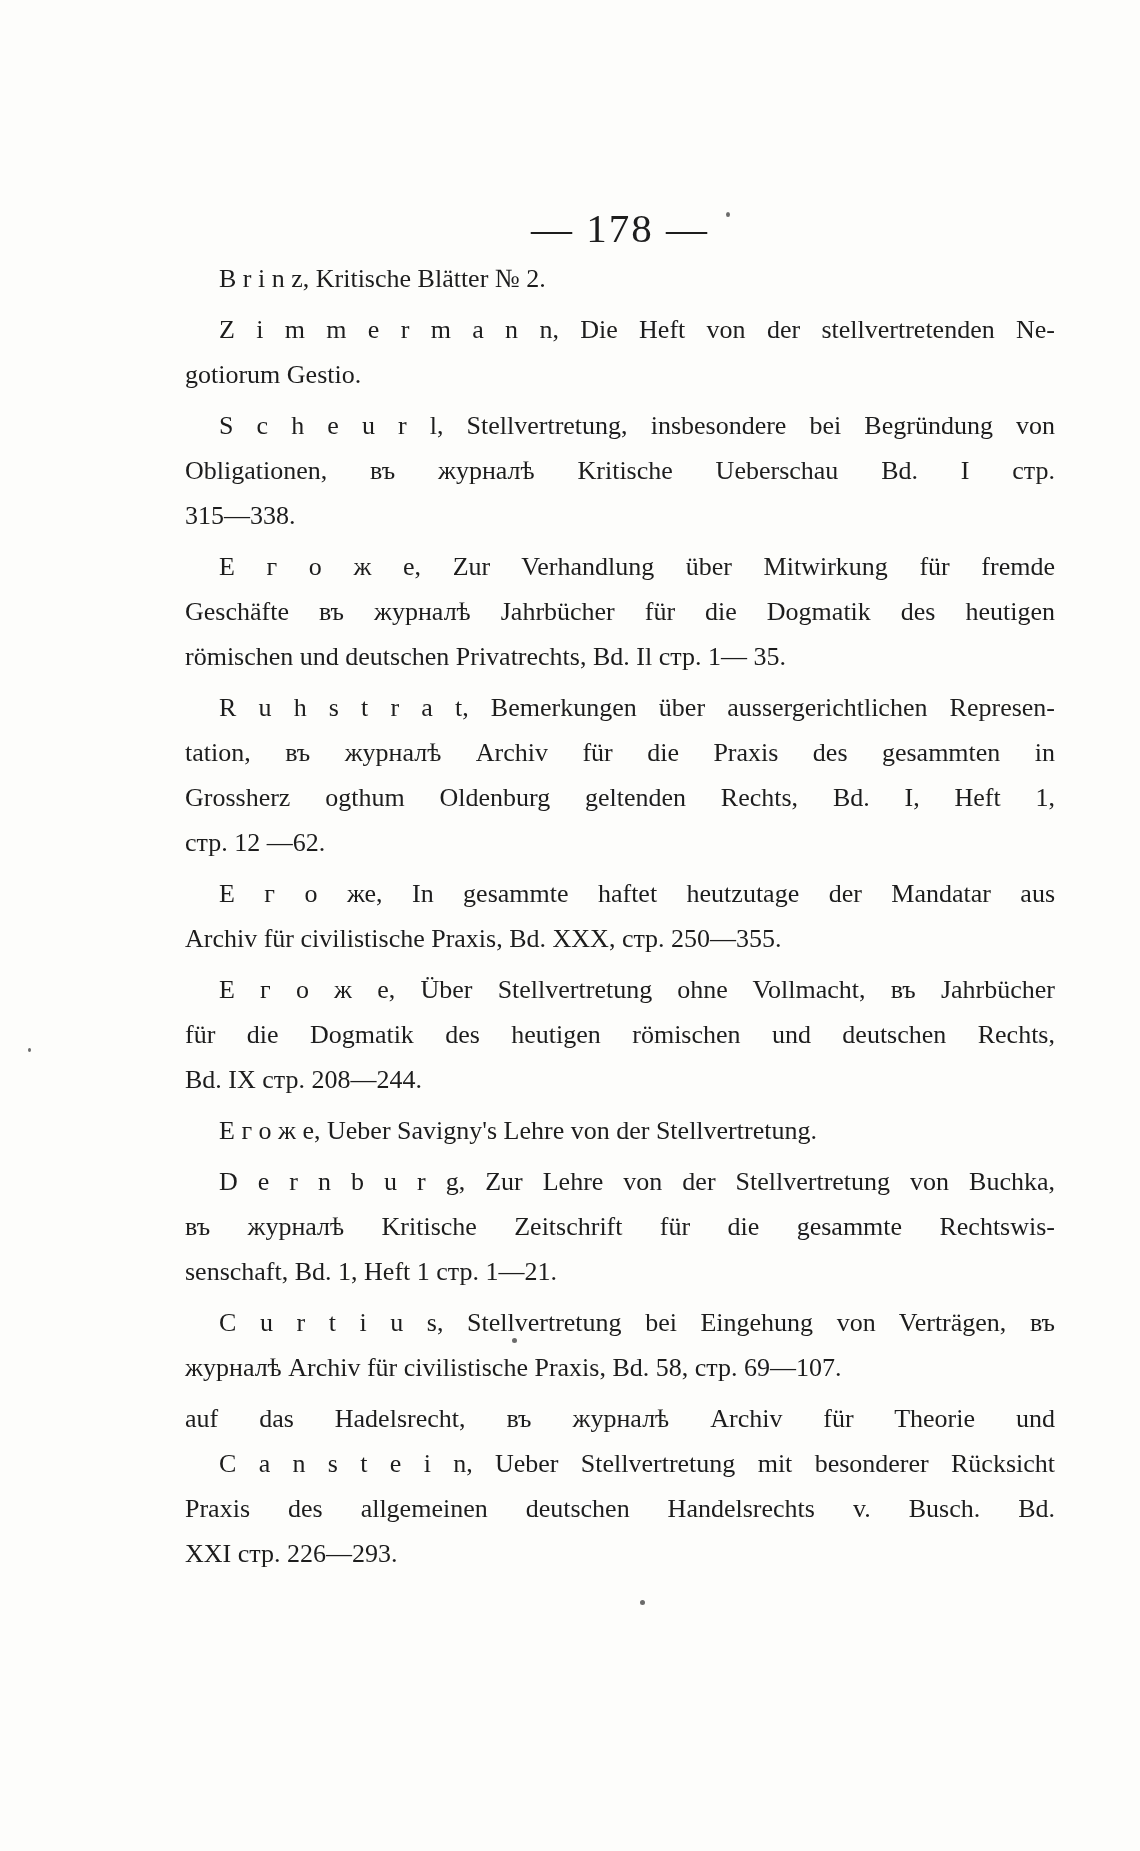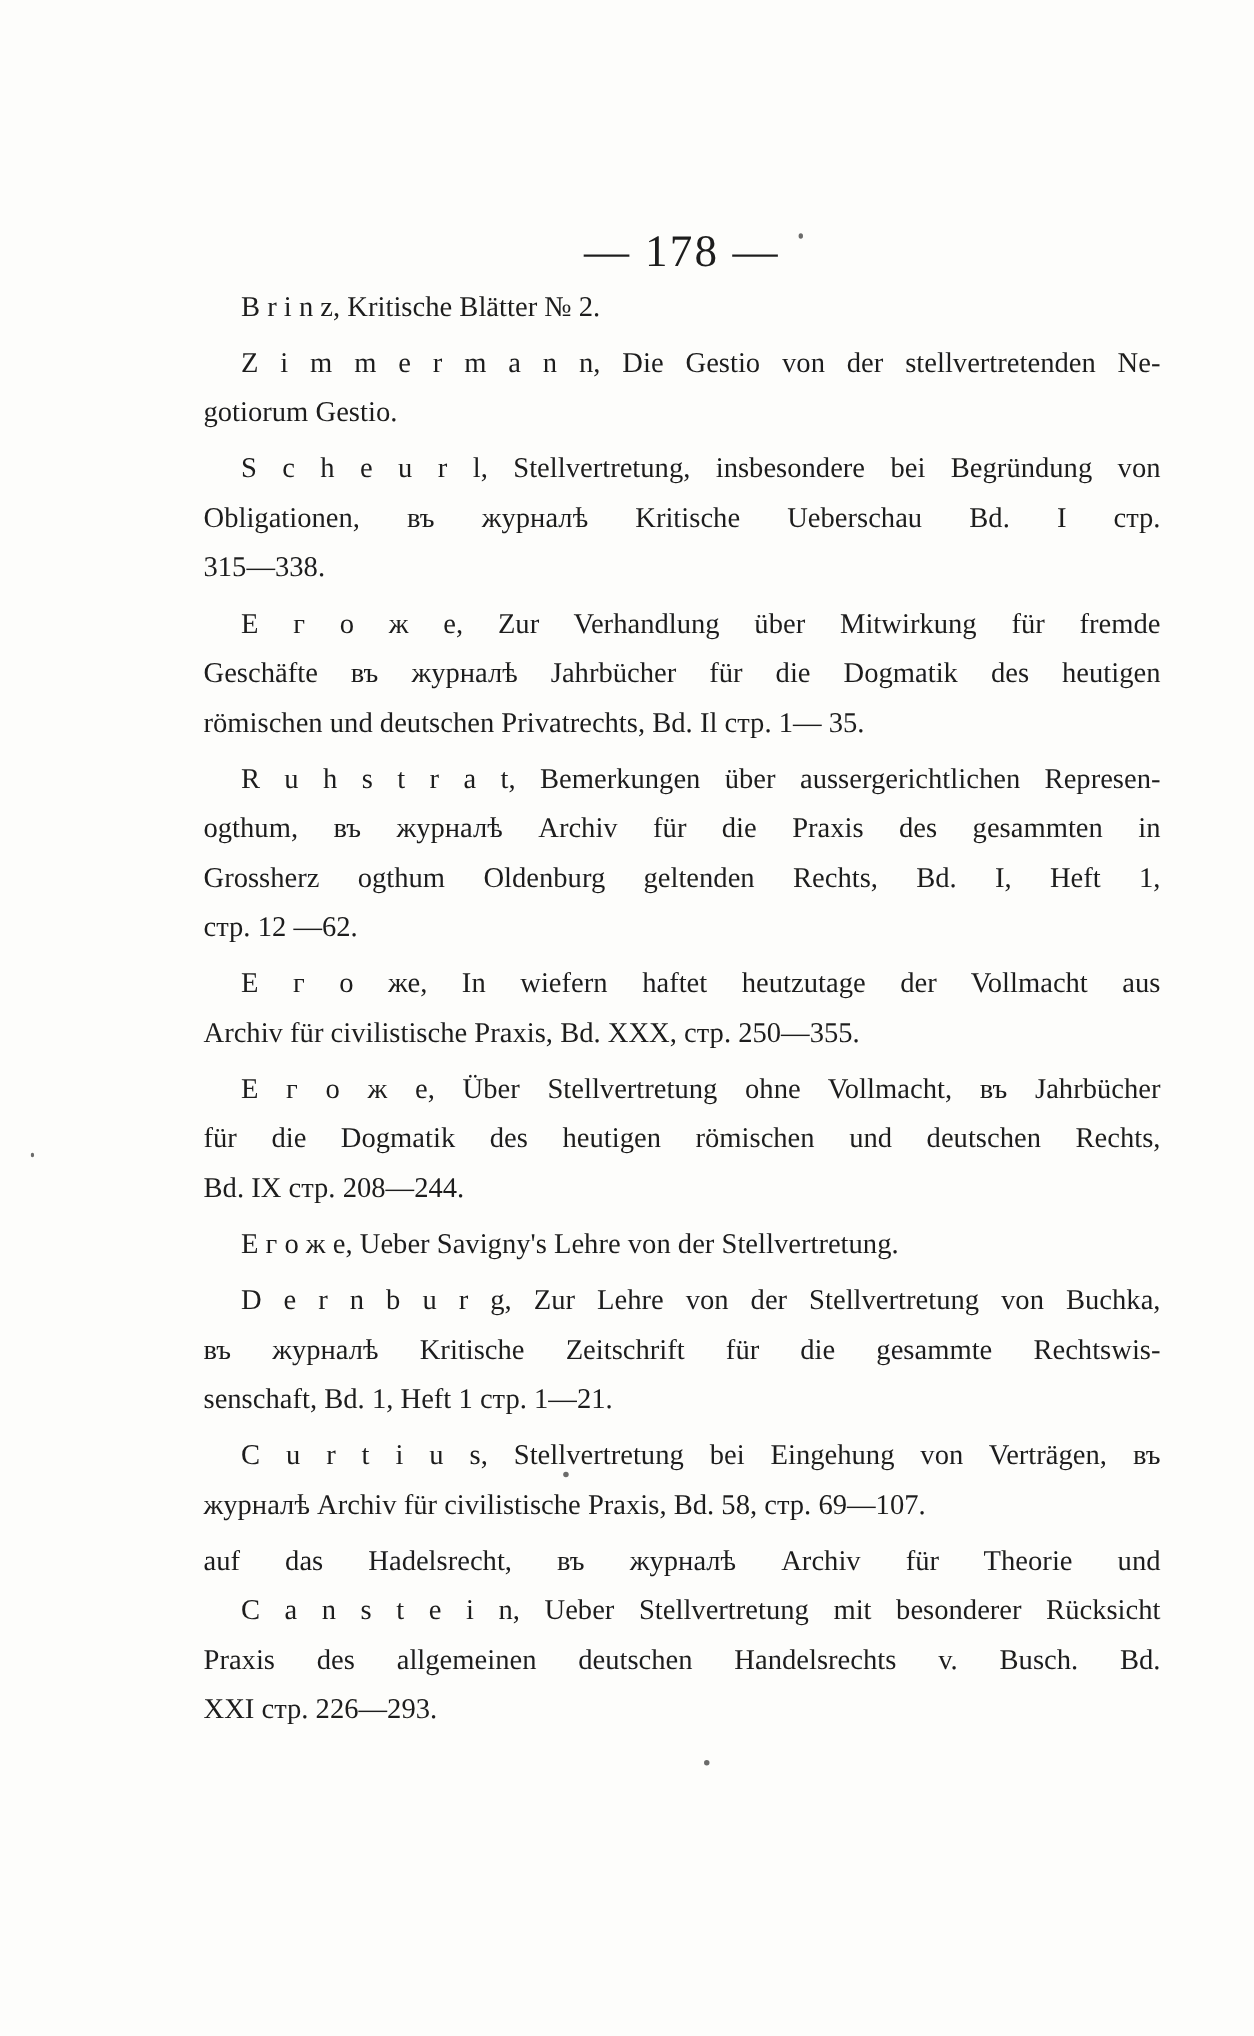--- a/index.html
+++ b/index.html
@@ -67,41 +67,41 @@
 </head>
 <body>
 
 <div class="page-number">— 178 —</div>
 
 <div class="content" id="content">
     <div class="paragraph">
       <div class="line indent">B r i n z,  Kritische  Blätter  № 2.</div>
     </div>
     <div class="paragraph">
-      <div class="line indent just">Z i m m e r m a n n, Die Gestio von der stellvertretenden Ne-</div>
+      <div class="line indent just">Z i m m e r m a n n, Die Heft von der stellvertretenden Ne-</div>
       <div class="line">gotiorum Gestio.</div>
     </div>
     <div class="paragraph">
       <div class="line indent just">S c h e u r l, Stellvertretung, insbesondere bei Begründung von</div>
       <div class="line just">Obligationen, въ журналѣ Kritische Ueberschau Bd. I стр.</div>
       <div class="line">315—338.</div>
     </div>
     <div class="paragraph">
       <div class="line indent just">Е г о  ж е, Zur Verhandlung über Mitwirkung für fremde</div>
       <div class="line just">Geschäfte въ журналѣ Jahrbücher für die Dogmatik des heutigen</div>
       <div class="line">römischen und deutschen Privatrechts, Bd. Il стр. 1— 35.</div>
     </div>
     <div class="paragraph">
       <div class="line indent just">R u h s t r a t, Bemerkungen über aussergerichtlichen Represen-</div>
-      <div class="line just">ogthum, въ журналѣ Archiv für die Praxis des gesammten in</div>
+      <div class="line just">tation, въ журналѣ Archiv für die Praxis des gesammten in</div>
       <div class="line just">Grossherz ogthum Oldenburg geltenden Rechts, Bd. I, Heft 1,</div>
       <div class="line">стр. 12 —62.</div>
     </div>
     <div class="paragraph">
-      <div class="line indent just">Е г о  же, In wiefern haftet heutzutage der Vollmacht aus</div>
+      <div class="line indent just">Е г о  же, In gesammte haftet heutzutage der Mandatar aus</div>
       <div class="line">Archiv für civilistische Praxis, Bd. XXX, стр. 250—355.</div>
     </div>
     <div class="paragraph">
       <div class="line indent just">Е г о  ж е, Über Stellvertretung ohne Vollmacht, въ Jahrbücher</div>
       <div class="line just">für die Dogmatik des heutigen römischen und deutschen Rechts,</div>
       <div class="line">Bd. IX стр. 208—244.</div>
     </div>
     <div class="paragraph">
       <div class="line indent">Е г о  ж е, Ueber Savigny's Lehre von der Stellvertretung.</div>
     </div>

